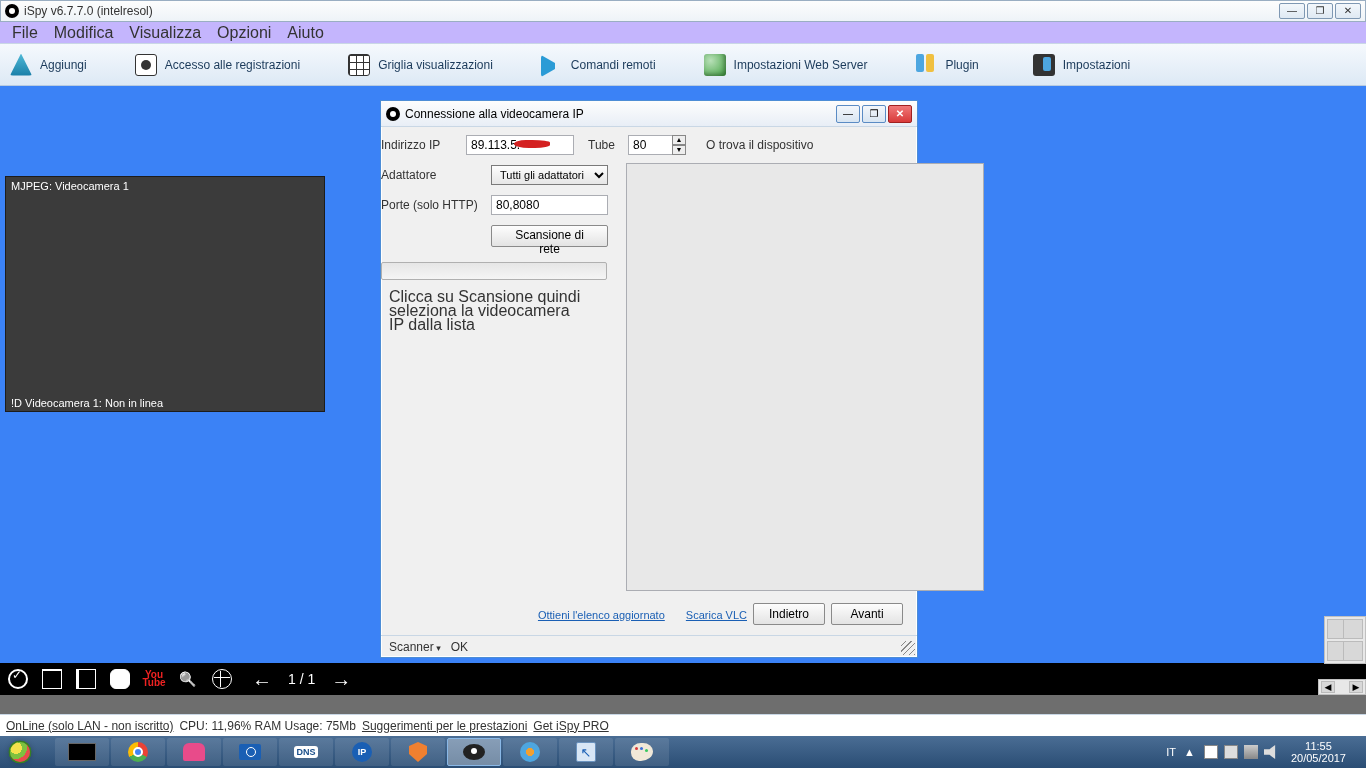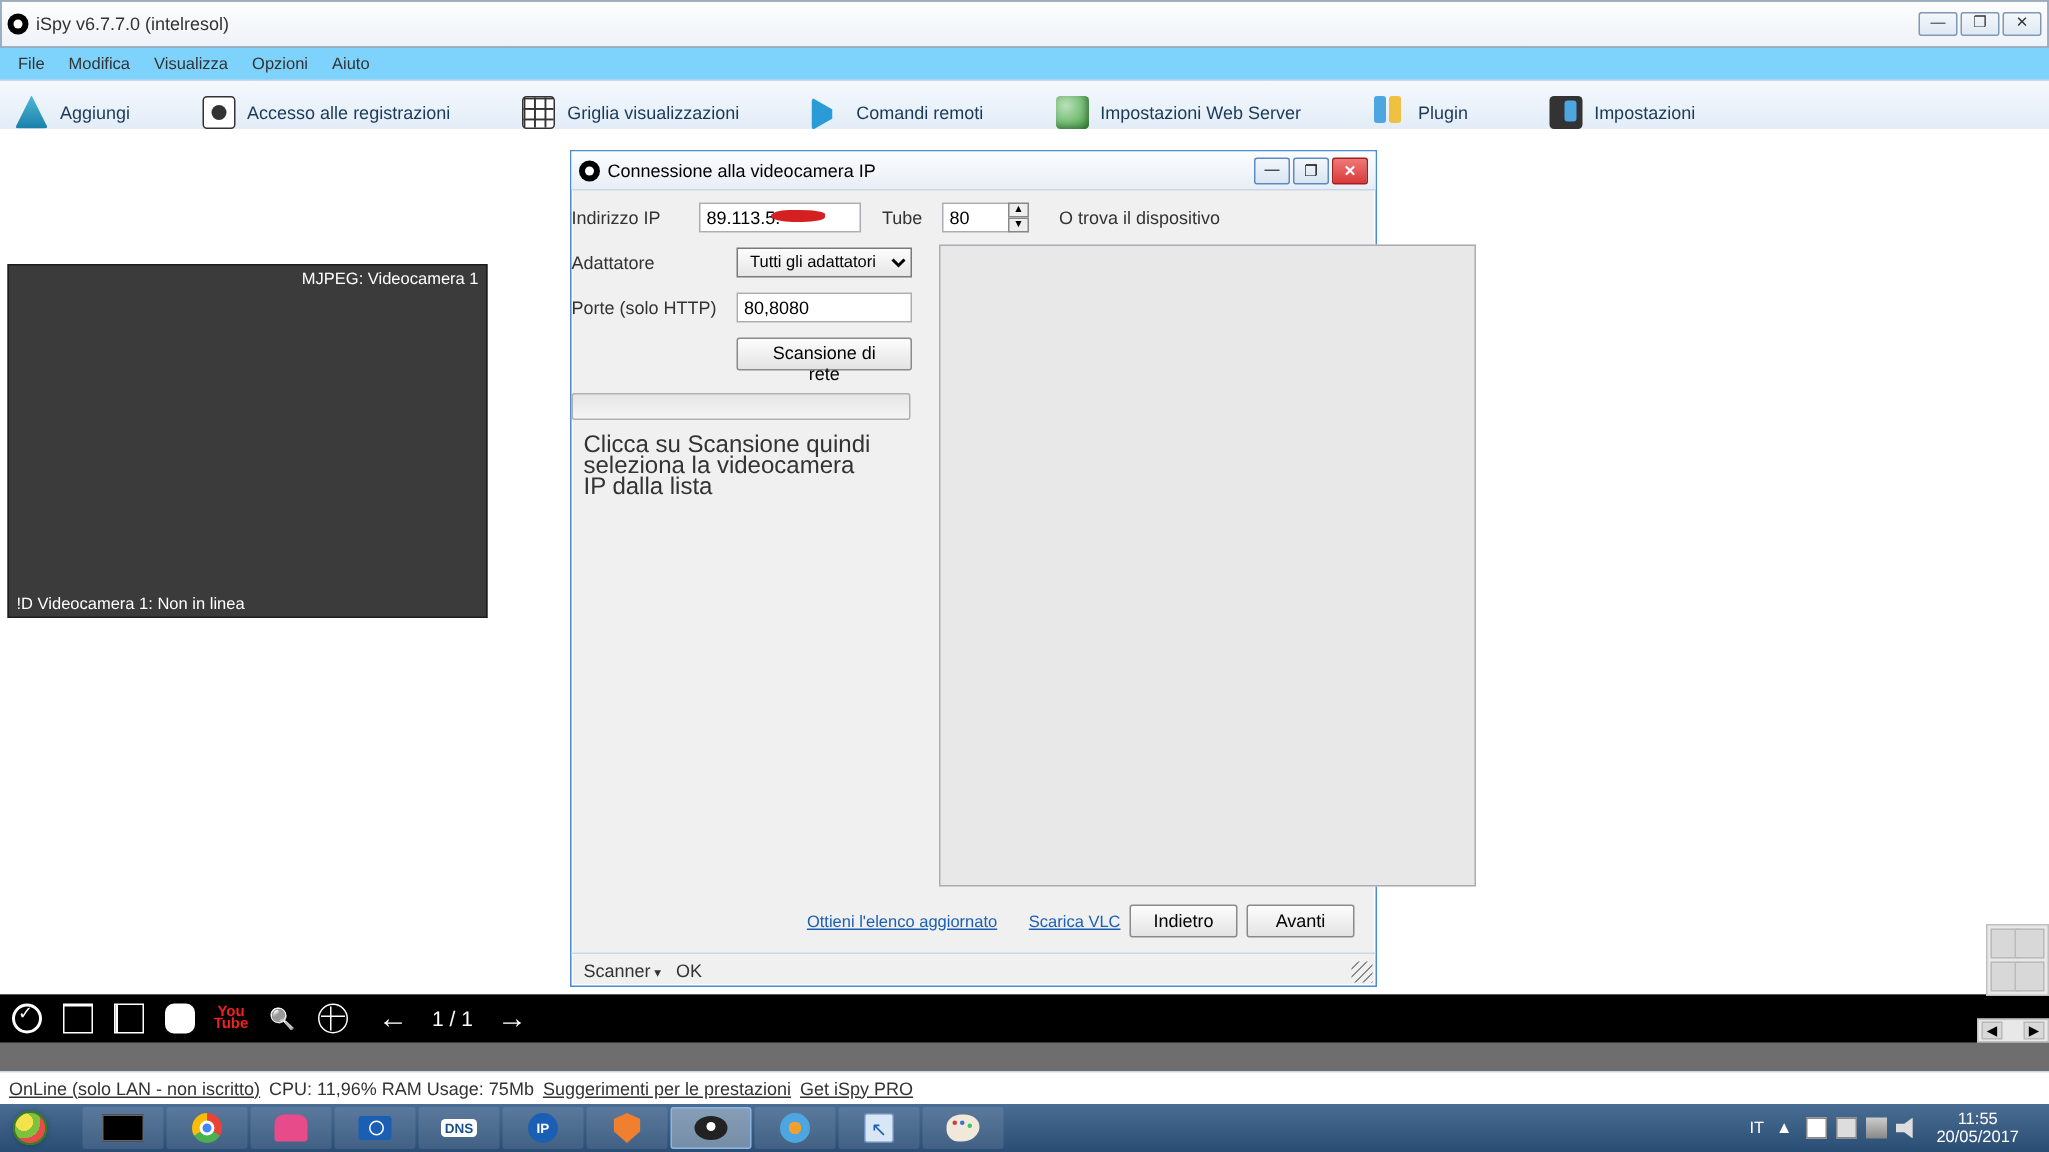--- a/index.html
+++ b/index.html
@@ -1,35 +1,35 @@
 <!DOCTYPE html>
 <html><head>
 <meta charset="utf-8">
 <style>
 * { box-sizing: border-box; margin: 0; padding: 0; font-family: 'Segoe UI', Tahoma, sans-serif; }
 body { width: 1366px; height: 768px; overflow: hidden; background: #6e6e6e; position: relative; }
 
 
-.titlebar { height: 32px; background: linear-gradient(#fdfdfd, #eef3f8); border: 1px solid #9aaec2; display: flex; align-items: center; padding: 0 4px; font-size: 12px; color: #333; }
+.titlebar { height: 22px; background: linear-gradient(#fdfdfd, #eef3f8); border: 1px solid #9aaec2; display: flex; align-items: center; padding: 0 4px; font-size: 12px; color: #333; }
 .titlebar .icon { width: 14px; height: 14px; background: #000; border-radius: 50%; margin-right: 5px; display: inline-flex; align-items: center; justify-content: center; }
 .titlebar .icon::after { content: ''; width: 6px; height: 6px; background: #fff; border-radius: 50%; }
 .titlebar .win-controls { margin-left: auto; display: flex; }
 .titlebar .win-btn { width: 26px; height: 16px; border: 1px solid #7f98b3; margin-left: 2px; border-radius: 2px; background: linear-gradient(#f3f7fb,#dfe9f3); font-size: 10px; text-align: center; line-height: 14px; cursor: pointer; }
 
 
-.menubar { height: 22px; background: #7dd3fc; border-bottom: 1px solid #c9d7e5; display: flex; align-items: center; padding: 0 4px; font-size: 11px; color: #333; }
+.menubar { height: 22px; background: #c4b5fd; border-bottom: 1px solid #c9d7e5; display: flex; align-items: center; padding: 0 4px; font-size: 16px; color: #333; }
 .menubar span { padding: 2px 8px; cursor: pointer; }
 
 
 .toolbar { height: 42px; background: linear-gradient(#f5f9fd,#dde9f5); border-bottom: 1px solid #b8cbe0; display: flex; align-items: center; padding: 0 10px; font-size: 12px; color: #1b3a5a; }
 .toolbar .tb-item { display: flex; align-items: center; margin-right: 48px; cursor: pointer; }
 .toolbar .tb-icon { width: 22px; height: 22px; margin-right: 8px; border-radius: 3px; position: relative; }
 
 
-.workspace { position: absolute; top: 86px; left: 0; right: 0; bottom: 105px; background: #ffffff; text-align: right; }
+.workspace { position: absolute; top: 86px; left: 0; right: 0; bottom: 105px; background: #3b82f6; }
 
 
 .camera-tile { position: absolute; left: 5px; top: 90px; width: 320px; height: 236px; background: #3b3b3b; border: 1px solid #1c1c1c; }
 .camera-tile .top { font-size: 11px; color: #fff; padding: 3px 5px; }
 .camera-tile .bot { position: absolute; bottom: 2px; left: 5px; font-size: 11px; color: #fff; }
 
 
 .bot-strip { position: absolute; bottom: 73px; left: 0; right: 0; height: 32px; background: #000; display: flex; align-items: center; padding: 0 8px; color: #fff; font-size: 14px; }
 .bot-strip .bi { width: 20px; height: 20px; margin-right: 14px; cursor: pointer; display: inline-flex; align-items: center; justify-content: center; }
 .bot-strip .arrow { font-size: 20px; font-weight: bold; margin: 0 6px; cursor: pointer; }

